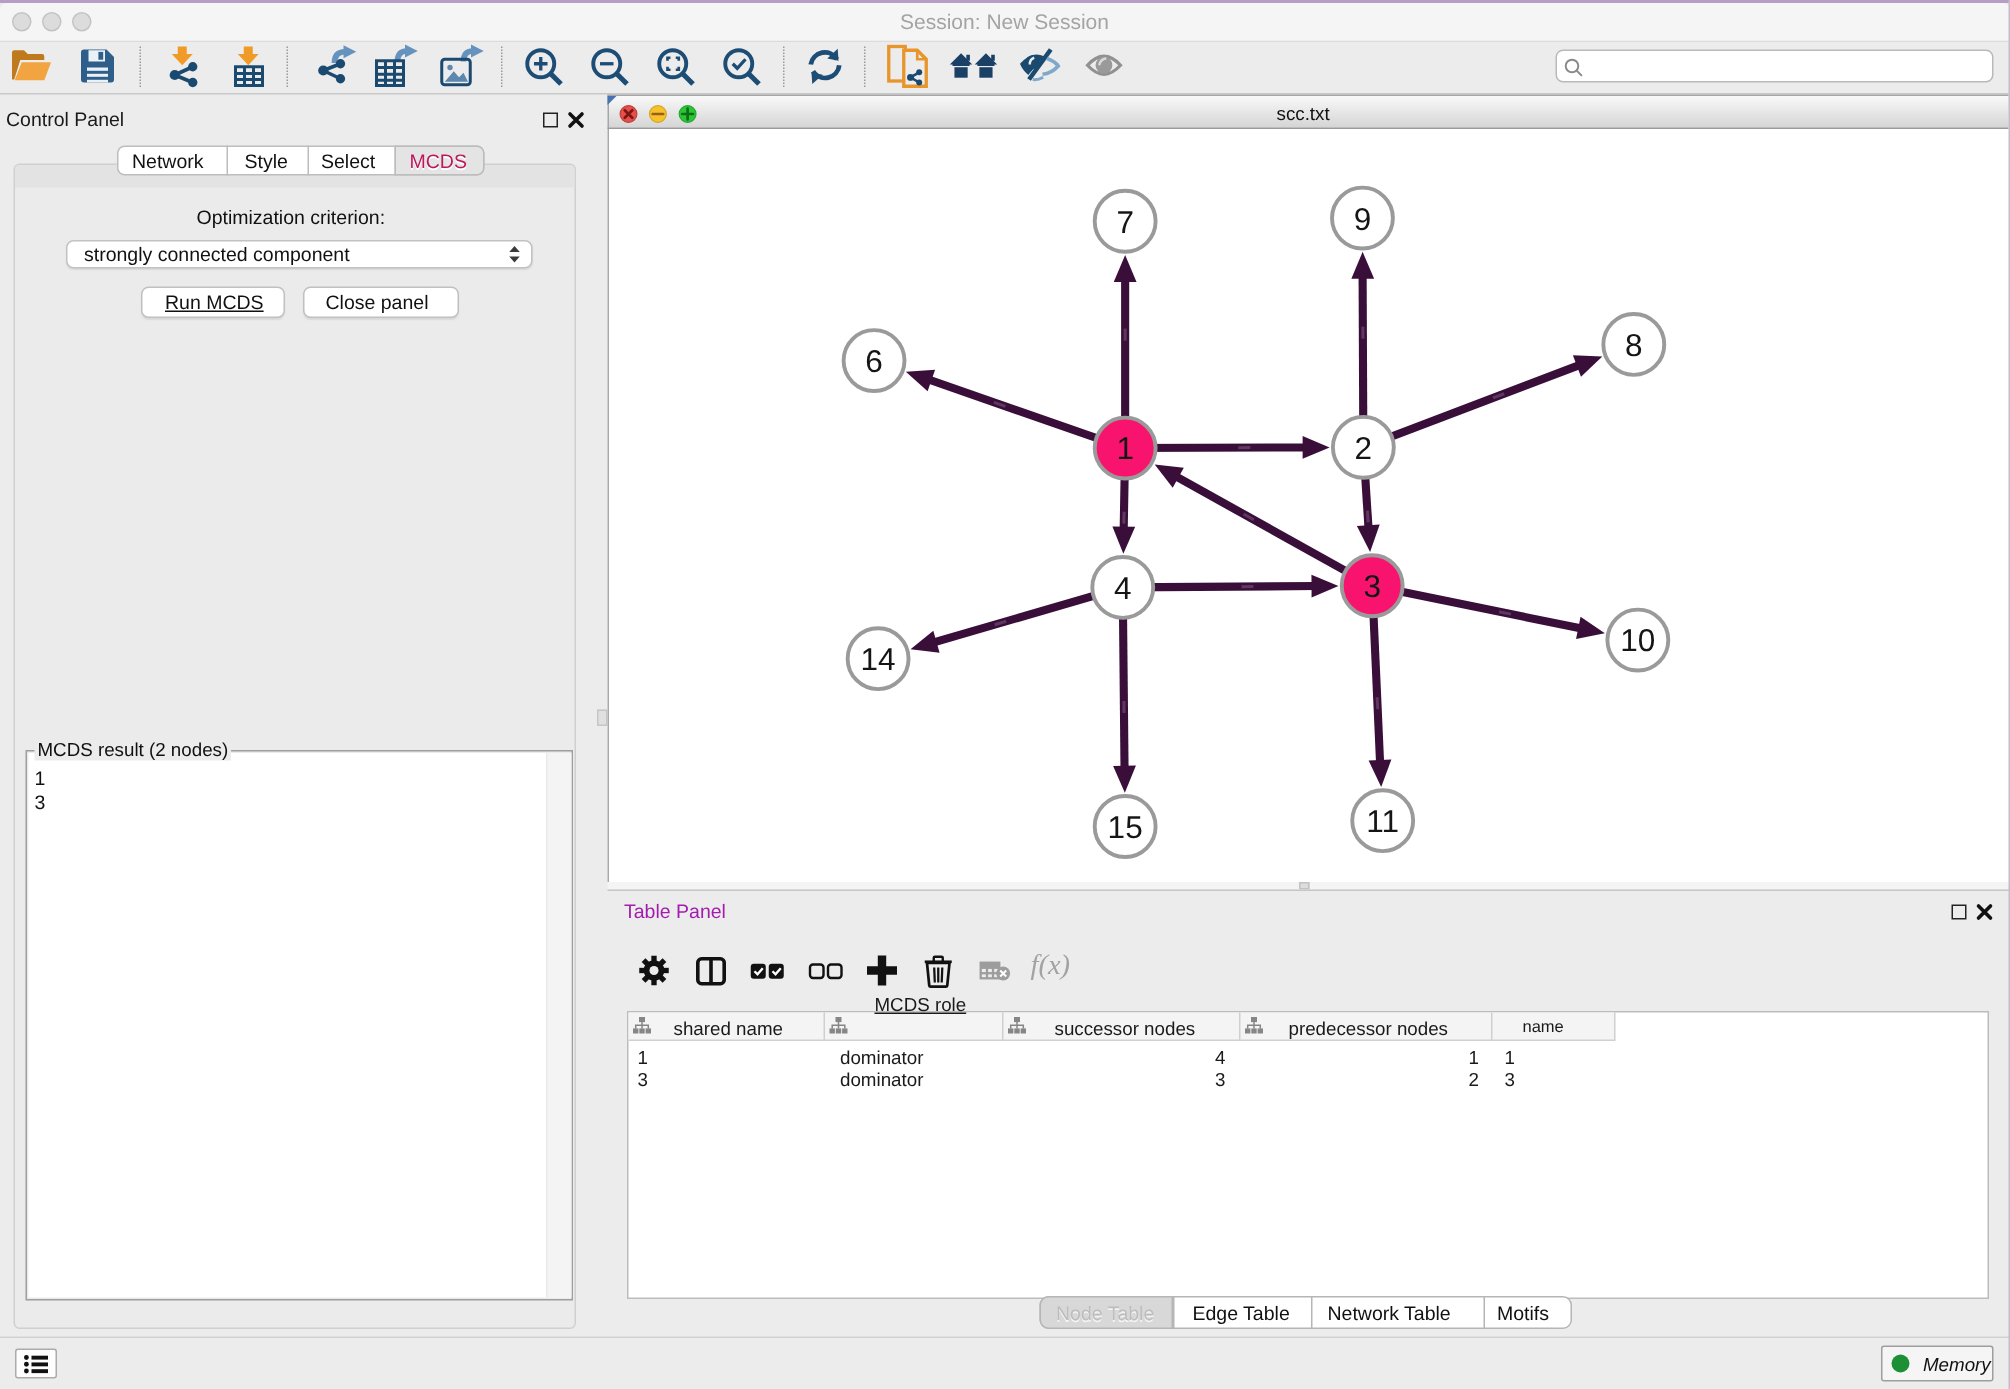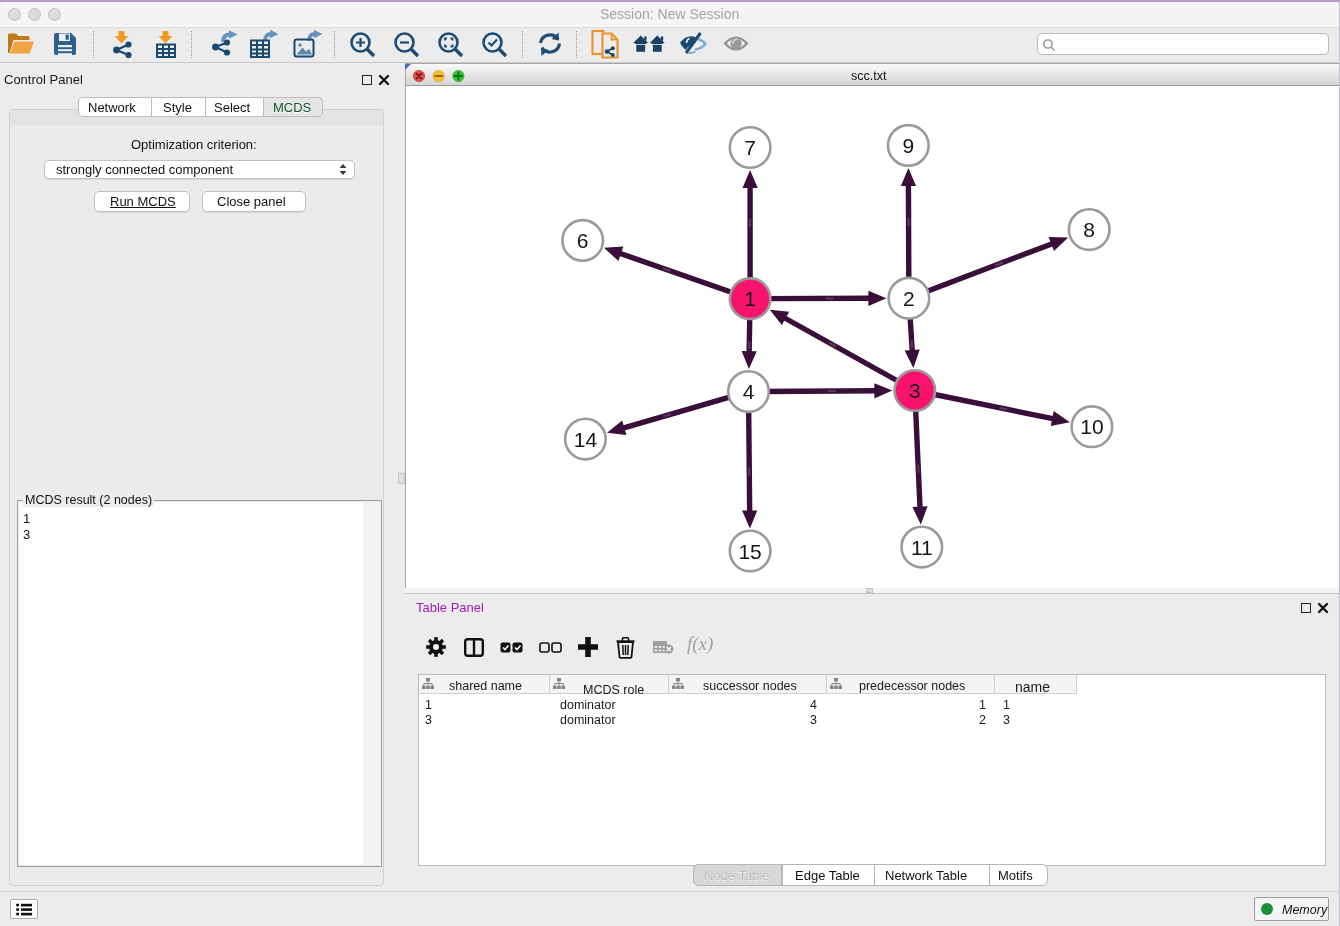--- a/index.html
+++ b/index.html
@@ -154,21 +154,21 @@
 <div class="abs" style="left:10px;top:110px;width:373px;height:15px;background:#e3e3e3;border-radius:3px 3px 0 0;"></div>
 
 <div class="abs" style="left:78px;top:97px;width:245px;height:20px;background:#fff;border:1px solid #bdbdbd;border-radius:5px;box-sizing:border-box;"></div>
 <div class="abs" style="left:263px;top:97px;width:60px;height:20px;background:#e4e4e4;border:1px solid #bdbdbd;border-radius:0 5px 5px 0;box-sizing:border-box;"></div>
 <div class="abs" style="left:151px;top:97px;width:1px;height:20px;background:#bdbdbd;"></div>
 <div class="abs" style="left:205px;top:97px;width:1px;height:20px;background:#bdbdbd;"></div>
 <div class="abs" style="left:263px;top:97px;width:1px;height:20px;background:#bdbdbd;"></div>
 <div class="tx" style="left:88px;top:100px;font-size:13px;color:#111;">Network</div>
 <div class="tx" style="left:163px;top:100px;font-size:13px;color:#111;">Style</div>
 <div class="tx" style="left:214px;top:100px;font-size:13px;color:#111;">Select</div>
-<div class="tx" style="left:273px;top:100px;font-size:13px;color:#14532d;text-shadow:0 1px 0 #fff;">MCDS</div>
+<div class="tx" style="left:273px;top:100px;font-size:13px;color:#be185d;text-shadow:0 1px 0 #fff;">MCDS</div>
 
 <div class="tx" style="left:131px;top:137px;font-size:13px;color:#111;">Optimization criterion:</div>
 <div class="abs" style="left:44px;top:160px;width:311px;height:19px;background:#fff;border:1px solid #c2c2c2;border-radius:5px;box-sizing:border-box;box-shadow:0 1px 1px rgba(0,0,0,0.08);"></div>
 <div class="tx" style="left:56px;top:162px;font-size:13px;color:#111;">strongly connected component</div>
 <svg style="left:337px;top:163px;" width="12" height="13" viewBox="0 0 12 13">
     <path d="M6 1 L9.5 5 L2.5 5 Z" fill="#3a3a3a"></path>
     <path d="M6 12 L2.5 8 L9.5 8 Z" fill="#3a3a3a"></path>
   </svg>
 <div class="abs" style="left:94px;top:191px;width:96px;height:21px;background:#fff;border:1px solid #c0c0c0;border-radius:5px;box-sizing:border-box;box-shadow:0 1px 1px rgba(0,0,0,0.08);"></div>
 <div class="tx" style="left:110px;top:194px;font-size:13px;color:#111;text-decoration:underline;">Run MCDS</div>
@@ -374,24 +374,24 @@
 <svg style="left:830px;top:678px;" width="12" height="12" viewBox="0 0 12 12">
     <g fill="#868686">
       <rect x="4" y="0" width="4" height="3.4"></rect>
       <rect x="0" y="7.6" width="3.6" height="3.4"></rect>
       <rect x="8.4" y="7.6" width="3.6" height="3.4"></rect>
       <rect x="4.2" y="7.6" width="3.6" height="3.4"></rect>
     </g>
     <path d="M6 3.4 L6 5.5 M1.8 7.6 L1.8 5.5 L10.2 5.5 L10.2 7.6 M6 5.5 L6 7.6" stroke="#868686" fill="none"></path>
   </svg>
 <div class="tx" style="left:449px;top:679px;font-size:12.5px;color:#1a1a1a;">shared name</div>
-<div class="tx" style="left:583px;top:683px;font-size:12.5px;color:#1a1a1a;">MCDS role</div>
+<div class="tx" style="left:583px;top:663px;font-size:12.5px;color:#1a1a1a;text-decoration:underline;">MCDS role</div>
 <div class="tx" style="left:703px;top:679px;font-size:12.5px;color:#1a1a1a;">successor nodes</div>
 <div class="tx" style="left:859px;top:679px;font-size:12.5px;color:#1a1a1a;">predecessor nodes</div>
-<div class="tx" style="left:1015px;top:679px;font-size:14px;color:#1a1a1a;">name</div>
+<div class="tx" style="left:1015px;top:679px;font-size:11px;color:#1a1a1a;">name</div>
 <div class="tx" style="left:425px;top:698px;font-size:12.5px;color:#1a1a1a;">1</div>
 <div class="tx" style="left:560px;top:698px;font-size:12.5px;color:#1a1a1a;">dominator</div>
 <div class="tx" style="left:810px;top:698px;font-size:12.5px;color:#1a1a1a;">4</div>
 <div class="tx" style="left:979px;top:698px;font-size:12.5px;color:#1a1a1a;">1</div>
 <div class="tx" style="left:1003px;top:698px;font-size:12.5px;color:#1a1a1a;">1</div>
 <div class="tx" style="left:425px;top:713px;font-size:12.5px;color:#1a1a1a;">3</div>
 <div class="tx" style="left:560px;top:713px;font-size:12.5px;color:#1a1a1a;">dominator</div>
 <div class="tx" style="left:810px;top:713px;font-size:12.5px;color:#1a1a1a;">3</div>
 <div class="tx" style="left:979px;top:713px;font-size:12.5px;color:#1a1a1a;">2</div>
 <div class="tx" style="left:1003px;top:713px;font-size:12.5px;color:#1a1a1a;">3</div>

